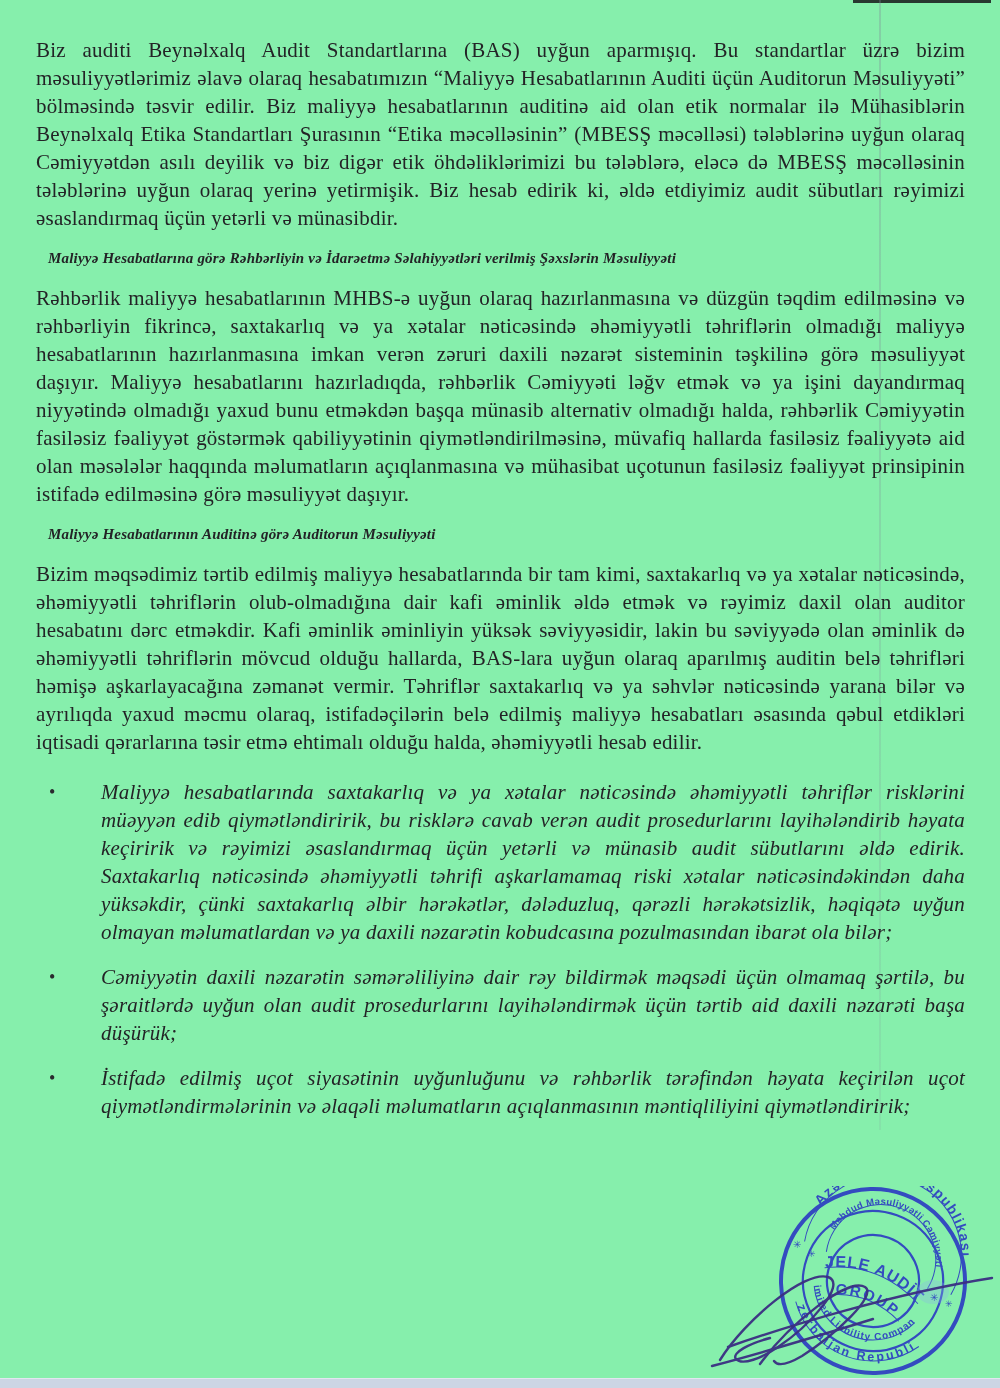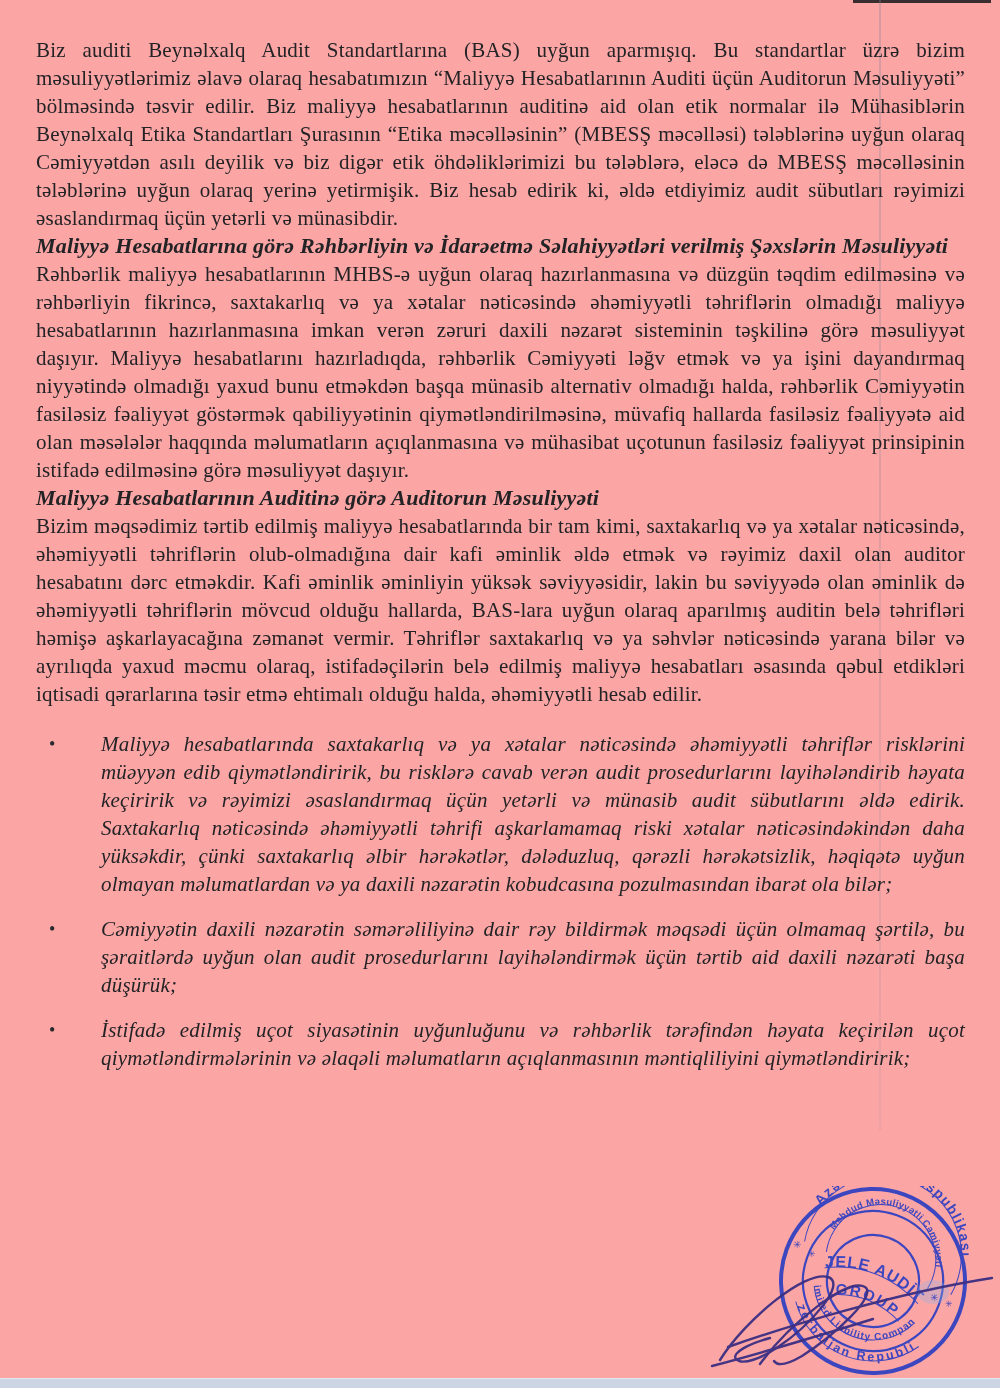--- a/index.html
+++ b/index.html
@@ -5,21 +5,21 @@
   html,body{margin:0;padding:0;}
   body{
     width:1000px;height:1388px;
     background:#eceaef;
     font-family:"Liberation Serif", serif;
     overflow:hidden;
   }
   .page{
     position:relative;
     width:1000px;height:1388px;
-    background:#fca5a5;
+    background:#86efac;
     color:#232326;
   }
   
   .scan-topline{
     position:absolute;left:853px;top:0;width:138px;height:3px;
     background:#17171a;opacity:.85;
   }
   .scan-crease{
     position:absolute;left:879px;top:0;width:2px;height:1130px;
     background:linear-gradient(to bottom, rgba(125,130,148,.30), rgba(125,130,148,.12));
@@ -30,23 +30,23 @@
   }
   .content{
     position:absolute;left:0;top:0;
     padding:36px 35px 0 36px;
     width:929px;
     font-size:21px;line-height:28px;
     letter-spacing:.2px;
   }
   .para{margin:0;text-align:justify;}
   .heading{
-    margin:0;text-align:left;
+    margin:12px;text-align:left;
     font-weight:bold;font-style:italic;
-    font-size:22px;line-height:28px;
+    font-size:15px;line-height:28px;
   }
   ul.bullets{
     list-style:none;margin:22px 0 0 0;padding:0;
   }
   ul.bullets li{
     display:flex;margin:0 0 17px 0;
   }
   .bullet-marker{
     flex:0 0 52px;padding-left:13px;
     font-size:18px;line-height:28px;color:#2a2a2e;

